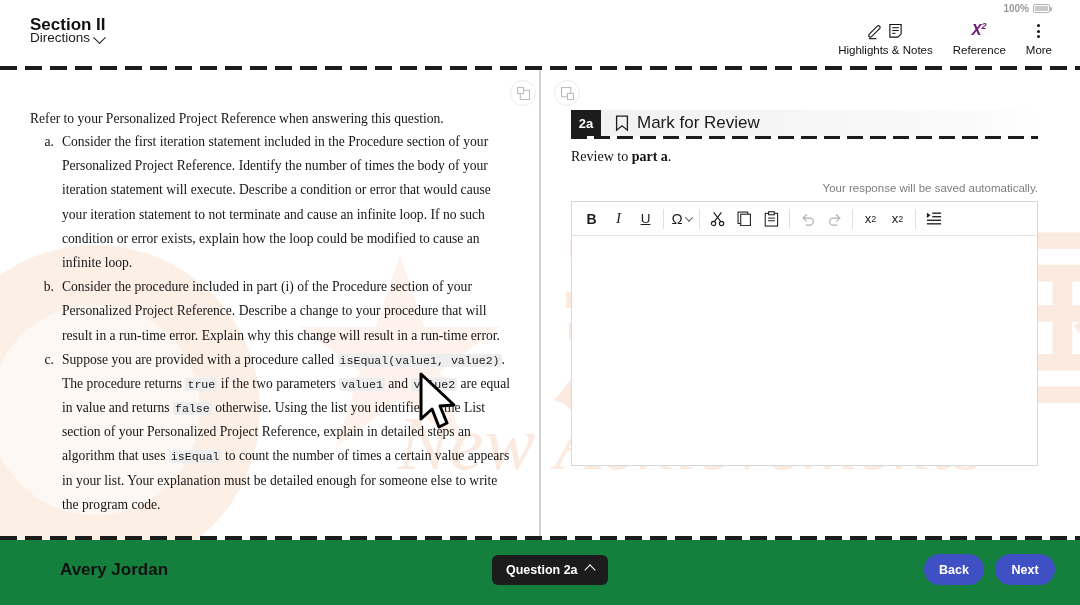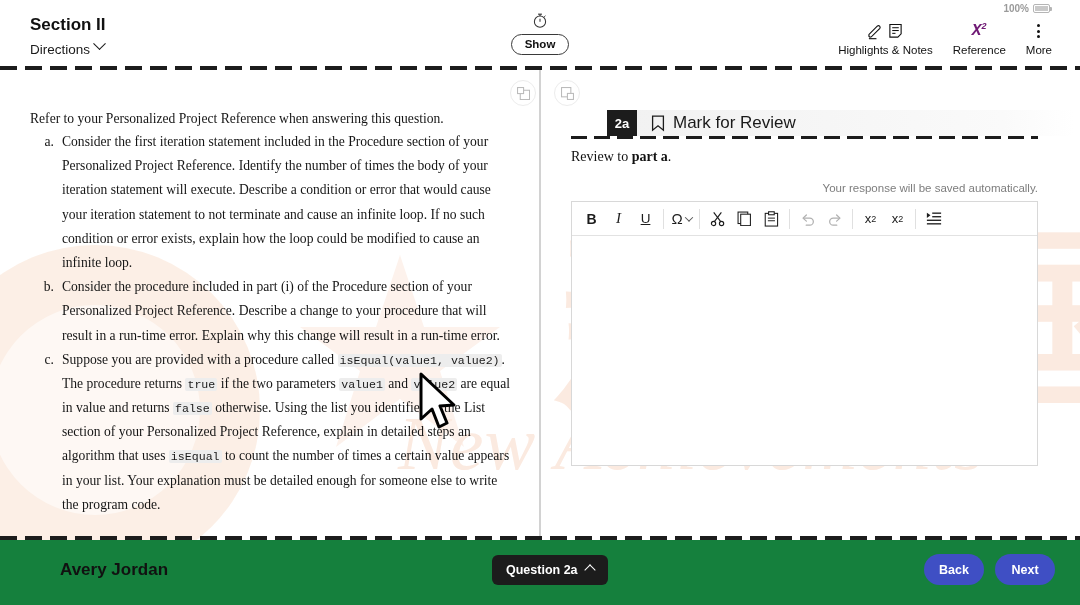--- a/index.html
+++ b/index.html
@@ -39,22 +39,22 @@
     clip-path: polygon(50% 0%, 62% 36%, 100% 36%, 70% 58%, 82% 96%, 50% 72%, 18% 96%, 30% 58%, 0% 36%, 38% 36%);
   }
 
   
   .topbar { position:absolute; left:0; top:0; width:1080px; height:68px; z-index:5; background:transparent; }
   .section-title {
     position:absolute; left:30px; top:15px;
     font-size:17px; font-weight:700; color:#111;
   }
   .directions {
-    position:absolute; left:30px; top:42px;
-    font-size:13.5px; color:#1a1a1a; display:flex; align-items:flex-start; gap:5px; cursor:pointer;
+    position:absolute; left:30px; top:30px;
+    font-size:13.5px; color:#1a1a1a; display:flex; align-items:flex-end; gap:5px; cursor:pointer;
   }
   .chev-d { display:inline-block; width:9px; height:9px; border-right:1.8px solid #1a1a1a;
             border-bottom:1.8px solid #1a1a1a; transform:rotate(45deg) translate(-2px,-2px); }
 
   .timer-wrap { position:absolute; left:0; right:0; top:12px; display:flex; flex-direction:column;
                 align-items:center; gap:5px; }
   .timer-icon { width:16px; height:17px; }
   .show-btn {
     border:1.3px solid #3a3a3a; border-radius:14px; background:#fff;
     font-size:11.5px; font-weight:700; color:#111; padding:3px 13px 4px; cursor:pointer;
@@ -108,21 +108,21 @@
   code.mono {
     font-family:"Liberation Mono", monospace; font-size:11.6px;
     background:#ededed; padding:0 2px; border-radius:2px; color:#1a1a1a;
   }
 
   
   .apane { position:absolute; left:541px; top:70px; width:539px; height:466px; z-index:2; }
   .qbar {
     position:absolute; left:30px; top:40px; width:467px; height:26px;
     background:linear-gradient(to right, #f1f1f1, #fafafa 85%, #fff);
-    display:flex; margin-left:36px;
+    display:flex; 
   }
   .qnum {
     background:#1c1c1c; color:#fff; font-size:13px; font-weight:700;
     height:26px; min-width:30px; display:flex; align-items:center; justify-content:center; padding:0 7px;
   }
   .mark-review { display:flex; align-items:center; gap:8px; margin-left:14px; cursor:pointer; }
   .mark-lbl { font-size:17px; color:#1a1a1a; }
   .qbar-dash {
     position:absolute; left:30px; top:66px; width:467px; height:3px;
     background-image: repeating-linear-gradient(to right, #1c1c1c 0 16px, transparent 16px 23px);
@@ -189,30 +189,20 @@
   </div>
 
   <div class="topbar">
     <div class="section-title">Section II</div>
 
     <div class="directions">
       <span>Directions</span>
       <span class="chev-d"></span>
     </div>
 
-    <div class="timer-wrap">
-      <svg class="timer-icon" viewBox="0 0 20 21">
-        <circle cx="10" cy="12" r="7" fill="none" stroke="#333" stroke-width="1.3"></circle>
-        <line x1="10" y1="12" x2="10" y2="8.2" stroke="#333" stroke-width="1.3"></line>
-        <line x1="7.6" y1="2.6" x2="12.4" y2="2.6" stroke="#333" stroke-width="1.4"></line>
-        <line x1="10" y1="2.6" x2="10" y2="5" stroke="#333" stroke-width="1.4"></line>
-        <line x1="15.2" y1="6" x2="16.8" y2="4.6" stroke="#333" stroke-width="1.2"></line>
-      </svg>
-      <button class="show-btn">Show</button>
-    </div>
 
     <div class="batt">
       <span class="batt-txt">100%</span>
       <span class="batt-ico"></span>
     </div>
 
     <div class="tool-group">
       <div class="tool-item">
         <span class="tool-ico">
           <svg width="17" height="17" viewBox="0 0 18 18">

